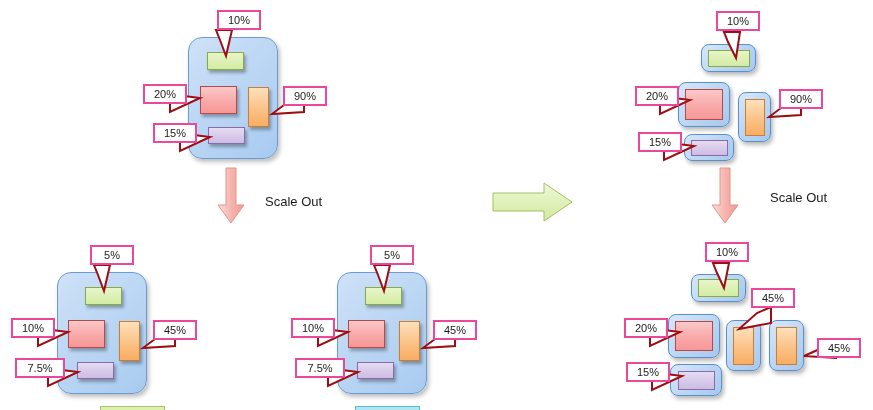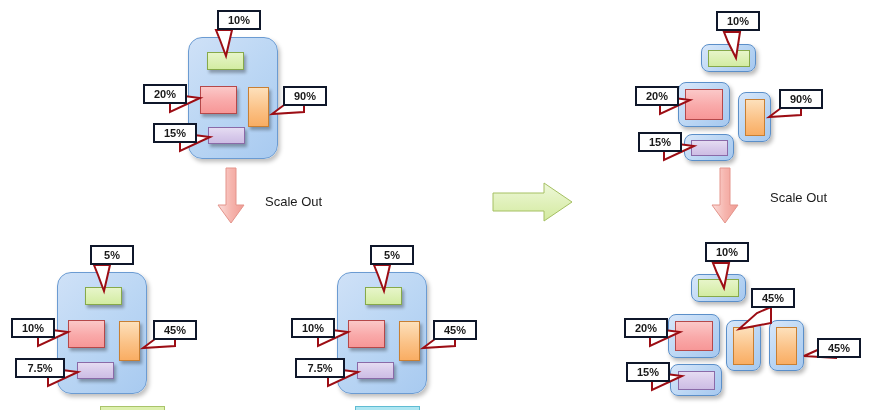--- a/index.html
+++ b/index.html
@@ -41,28 +41,27 @@
     border:1px solid #c87f33;
     background:linear-gradient(180deg,#fde0bb 0%,#fbc287 55%,#f9ad63 100%);
   }
   .comp-purple{
     border:1px solid #8a6aa8;
     background:linear-gradient(180deg,#e5dcf2 0%,#d7c9ea 55%,#cdbde4 100%);
   }
 
   
   .callout{
-    border:2px solid #0f172a;
+    border:2px solid #ec4899;
     background:#ffffff;
     color:#1a1a1a;
     font-size:11px;
     display:flex;align-items:center;justify-content:center;
     line-height:1;
     z-index:30;
-    font-weight:bold;
   }
   .callout-tail{position:absolute;z-index:29;overflow:visible;pointer-events:none;}
 
   
   .down-arrow{position:absolute;z-index:5;}
   
   .right-arrow{position:absolute;z-index:5;}
 
   .scale-label{
     position:absolute;

